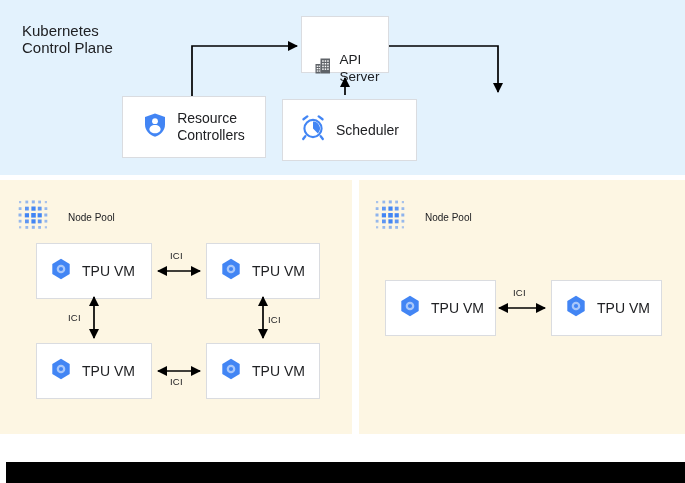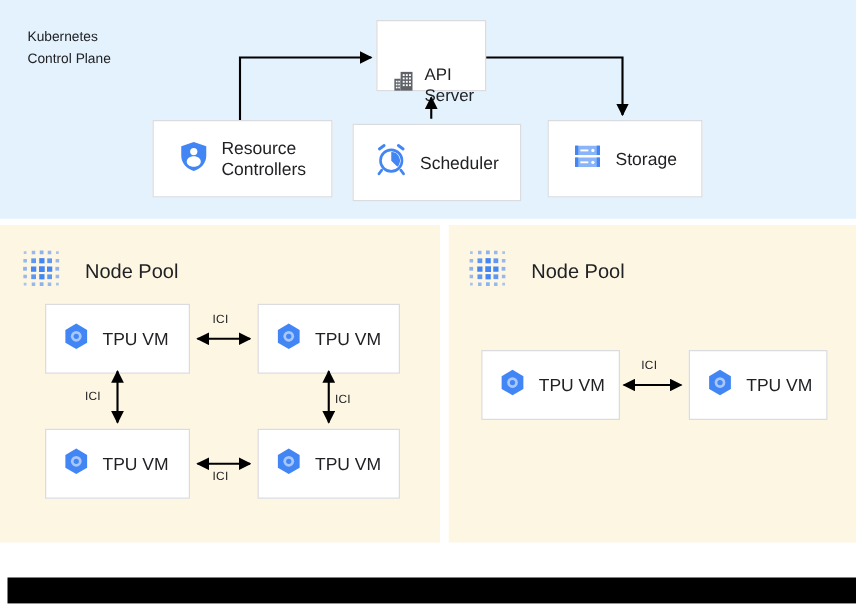--- a/index.html
+++ b/index.html
@@ -25,21 +25,21 @@
     top: 0;
     width: 685px;
     height: 175px;
     background: #e3f2fd;
   }
   .control-plane-title {
     position: absolute;
     left: 22px;
     top: 22px;
     width: 140px;
-    font-size: 11px;
+    font-size: 15px;
     line-height: 17px;
     color: #202124;
     white-space: pre-line;
   }
 
   
   .box {
     position: absolute;
     background: #ffffff;
     border: 1px solid #dadce0;
@@ -80,21 +80,21 @@
   #node-pool-left  { left: 0px;   width: 352px; }
   #node-pool-right { left: 359px; width: 326px; }
 
   .node-pool-header {
     position: absolute;
     display: flex;
     align-items: center;
     gap: 18px;
   }
   .node-pool-title {
-    font-size: 16px;
+    font-size: 10px;
     color: #202124;
   }
 
   
   .tpu-box {
     position: absolute;
     background: #ffffff;
     border: 1px solid #dadce0;
     box-sizing: border-box;
     display: flex;
@@ -197,39 +197,20 @@
           <line x1="5.3" y1="21.2" x2="3.2" y2="24.0" stroke="#4285f4" stroke-width="2.3" stroke-linecap="round"></line>
           <line x1="20.7" y1="21.2" x2="22.8" y2="24.0" stroke="#4285f4" stroke-width="2.3" stroke-linecap="round"></line>
           <circle cx="13" cy="13.5" r="8.6" fill="none" stroke="#4285f4" stroke-width="2.1"></circle>
           <path d="M13 13.5 L13 6.6 A6.9 6.9 0 0 1 17.9 18.4 Z" fill="#4285f4"></path>
         </svg>
       </span>
       <span class="box-label">Scheduler</span>
     </div>
   </div>
 
-  <div class="box" id="storage-box">
-    <div class="box-inner">
-      <span class="icon">
-        <svg width="24" height="24" viewBox="0 0 24 24">
-          <rect x="2" y="3.5" width="20" height="7.5" rx="0.8" fill="#8ab4f8"></rect>
-          <rect x="2" y="13" width="20" height="7.5" rx="0.8" fill="#8ab4f8"></rect>
-          <rect x="2" y="3.5" width="2.6" height="7.5" fill="#4285f4"></rect>
-          <rect x="2" y="13" width="2.6" height="7.5" fill="#4285f4"></rect>
-          <rect x="19.4" y="3.5" width="2.6" height="7.5" fill="#4285f4"></rect>
-          <rect x="19.4" y="13" width="2.6" height="7.5" fill="#4285f4"></rect>
-          <rect x="6.3" y="6.6" width="6.4" height="1.5" fill="#ffffff"></rect>
-          <rect x="6.3" y="16.1" width="6.4" height="1.5" fill="#ffffff"></rect>
-          <circle cx="16.3" cy="7.3" r="1.3" fill="#ffffff"></circle>
-          <circle cx="16.3" cy="16.8" r="1.3" fill="#ffffff"></circle>
-        </svg>
-      </span>
-      <span class="box-label">Storage</span>
-    </div>
-  </div>
 
   <div class="node-pool-panel" id="node-pool-left">
     <div class="node-pool-header" style="left:16px; top:18px;">
       <span class="icon">
         <svg width="34" height="34" viewBox="0 0 34 34">
           <g fill="#4285f4">
             <rect x="3.0" y="3.0" width="2.2" height="2.2" opacity="0.45"></rect>
             <rect x="9.4" y="2.6" width="2.8" height="2.8" opacity="0.55"></rect>
             <rect x="15.8" y="2.4" width="3.0" height="3.0" opacity="0.6"></rect>
             <rect x="22.2" y="2.6" width="2.8" height="2.8" opacity="0.55"></rect>

